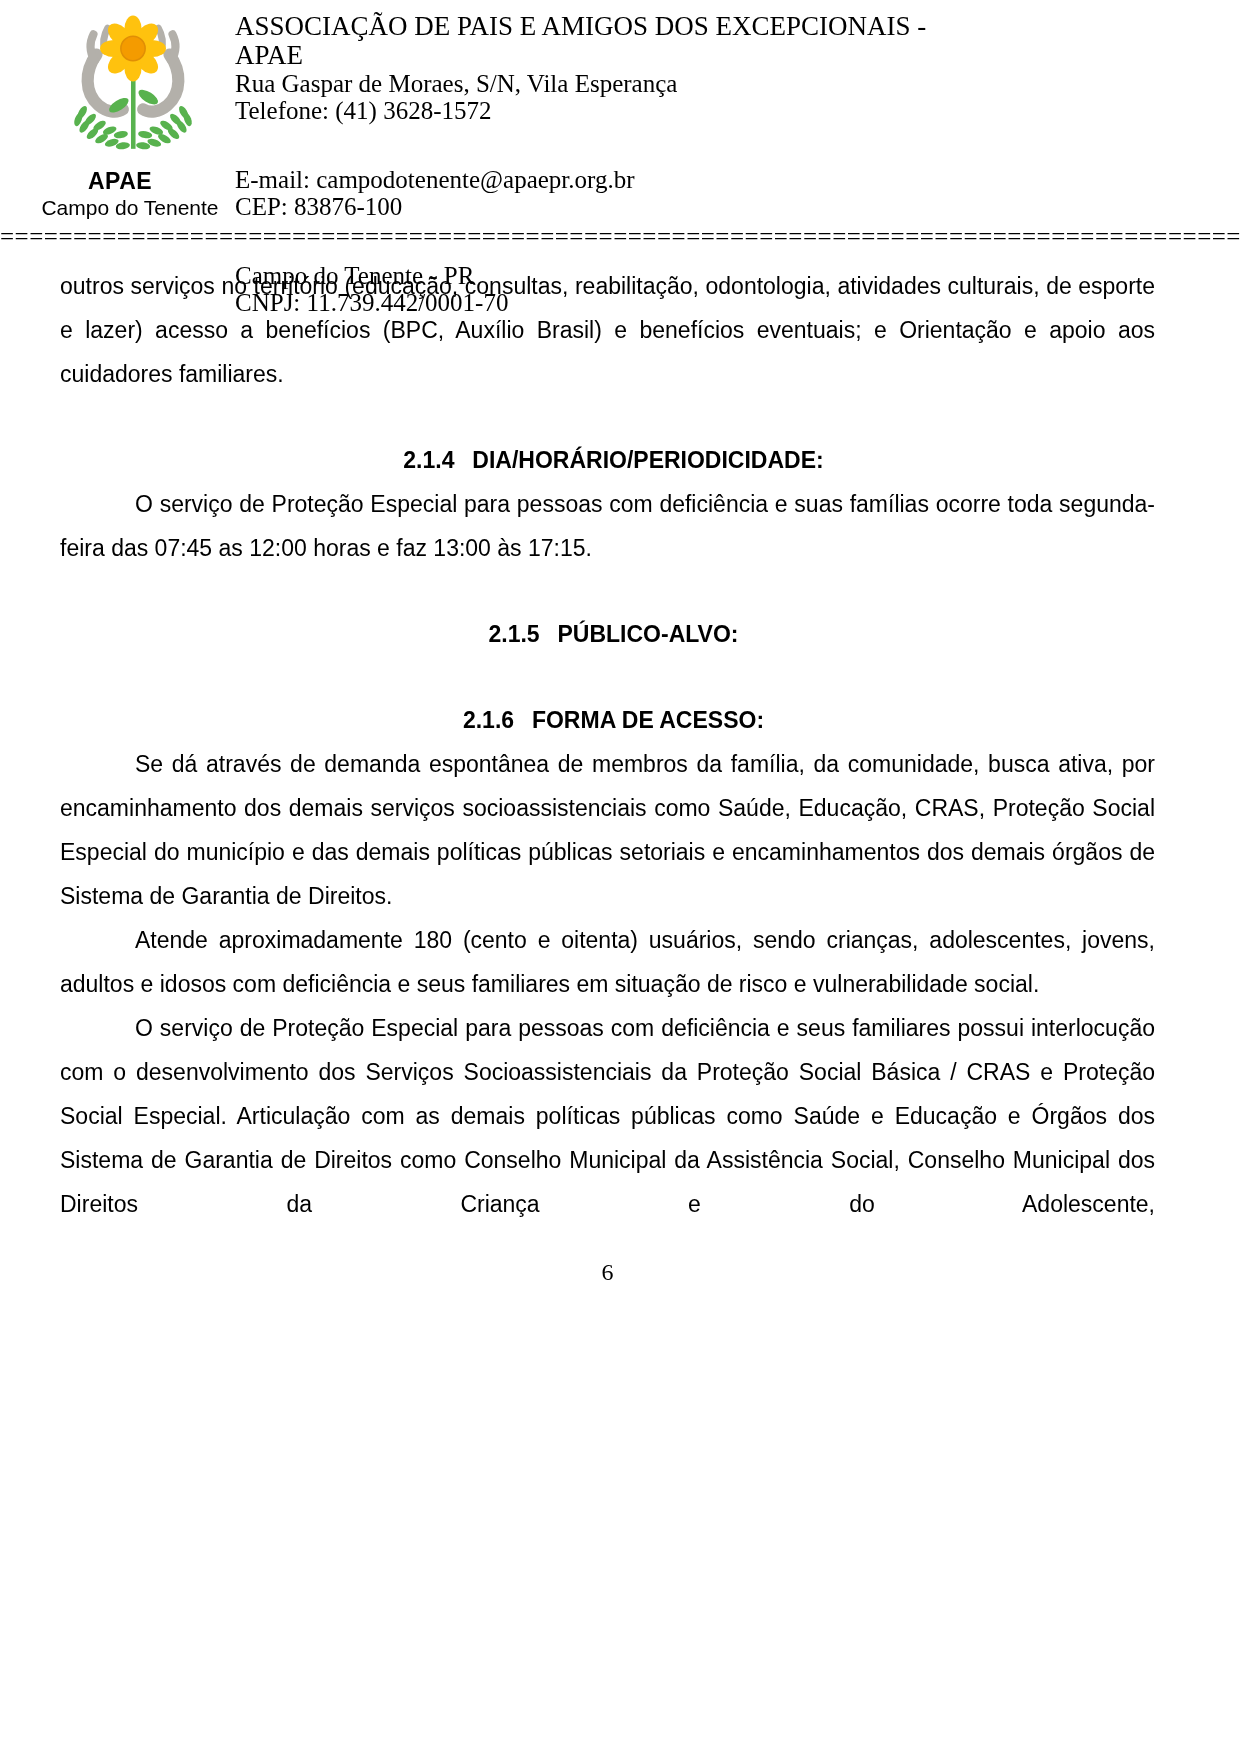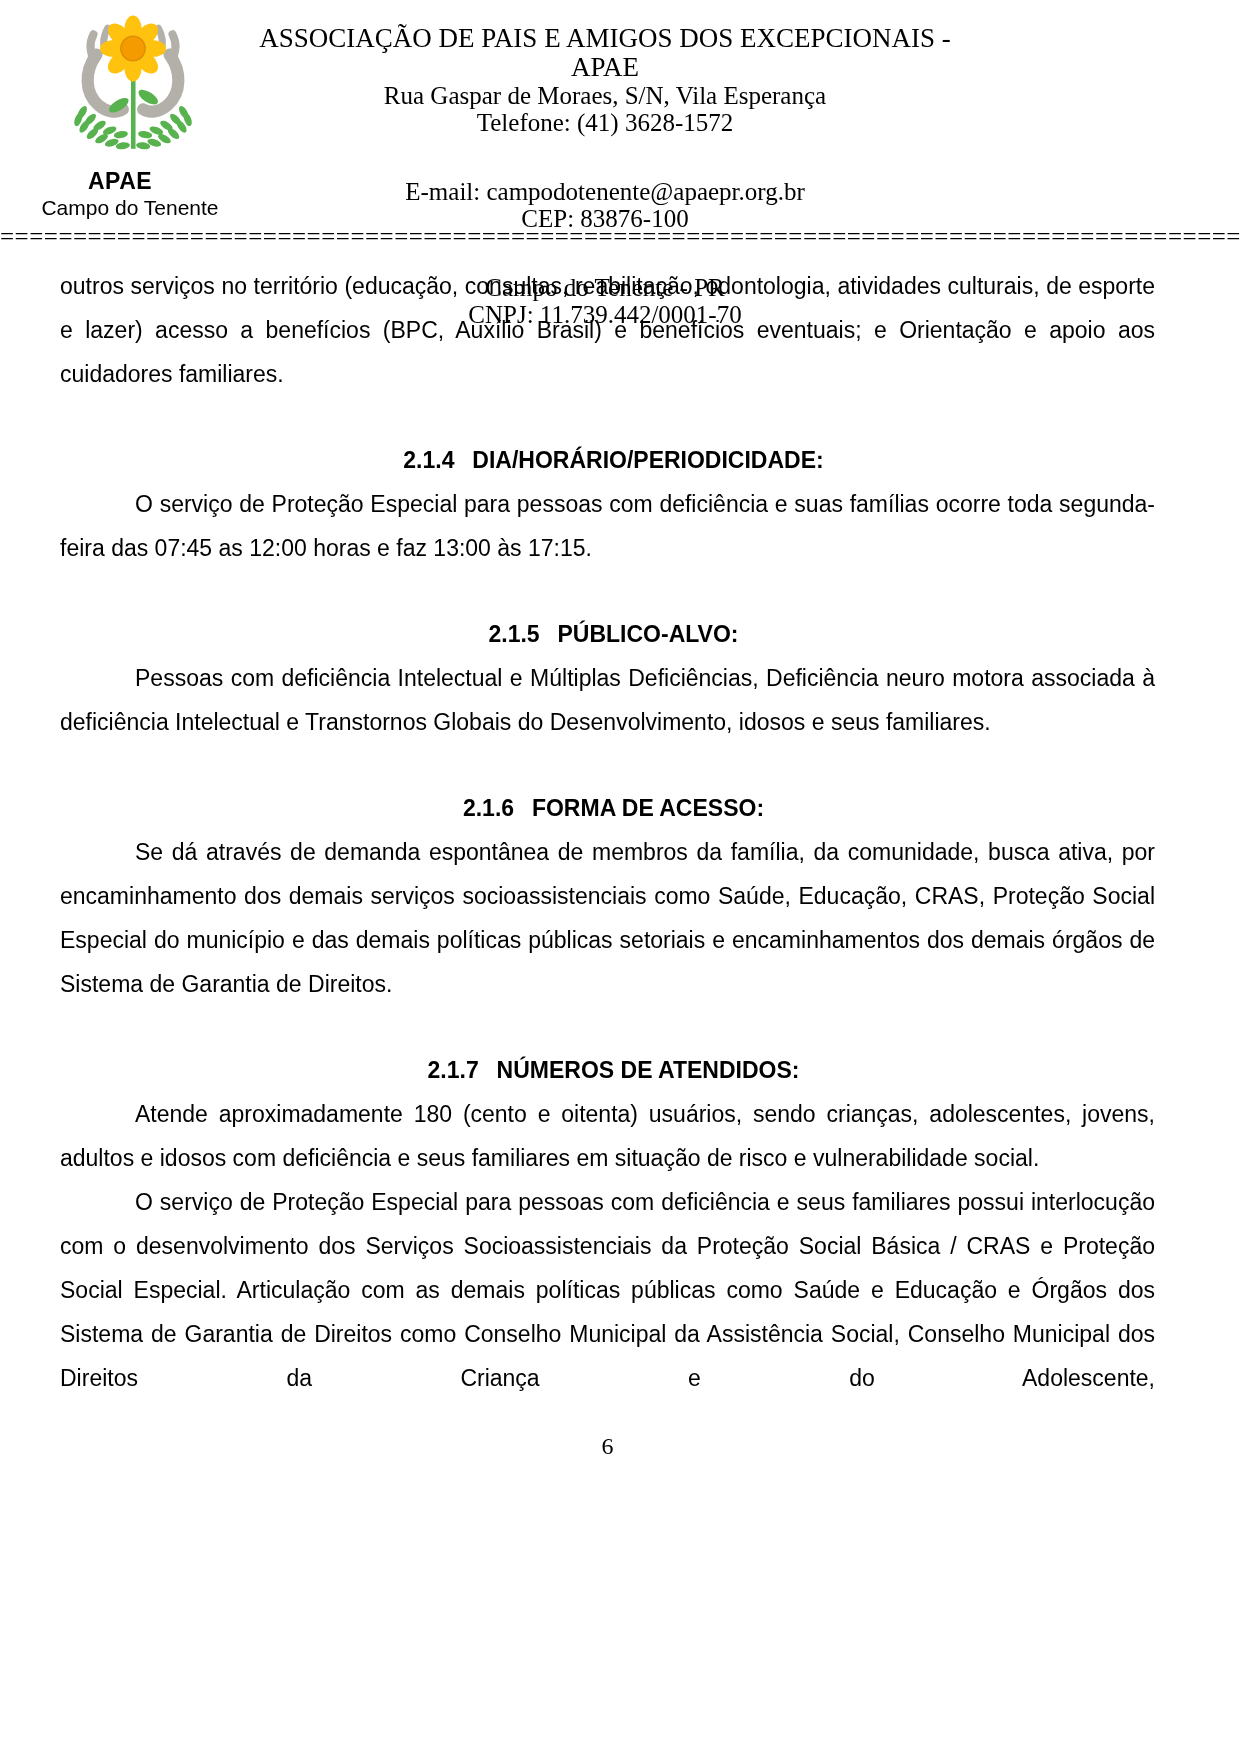--- a/index.html
+++ b/index.html
@@ -11,21 +11,21 @@
   }
   .page{width:1241px;height:1754px;position:relative;}
 
   
   .header{position:relative;height:228px;}
   .logo{position:absolute;left:62px;top:10px;}
   .logo-caption{position:absolute;left:30px;top:168px;width:180px;text-align:center;
     font-weight:bold;font-size:23px;letter-spacing:.5px;}
   .logo-subcaption{position:absolute;left:30px;top:196px;width:200px;text-align:center;
     font-size:21px;}
-  .org-block{position:absolute;left:235px;top:24px;width:740px;text-align:center;
+  .org-block{position:absolute;left:235px;top:12px;width:740px;text-align:left;
     font-family:"Liberation Serif", serif;}
   .org-line1{font-size:27px;line-height:29px;}
   .org-line{font-size:25px;line-height:27px;}
   .org-pair{display:flex;justify-content:center;gap:42px;flex-direction:column;}
   .maintainer{position:absolute;left:360px;top:198px;font-size:21px;}
 
   .divider{
     height:20px;line-height:18px;overflow:hidden;white-space:nowrap;
     font-family:"Liberation Serif", serif;font-size:25px;letter-spacing:0.5px;
   }
@@ -143,32 +143,27 @@
     <div class="section-heading">
       <span class="section-number">2.1.4</span>
       <span class="section-title">DIA/HORÁRIO/PERIODICIDADE:</span>
     </div>
     <p class="para indent">O serviço de Proteção Especial para pessoas com deficiência e suas famílias ocorre toda segunda-feira das 07:45 as 12:00 horas e faz 13:00 às 17:15.</p>
 
     <div class="section-heading">
       <span class="section-number">2.1.5</span>
       <span class="section-title">PÚBLICO-ALVO:</span>
     </div>
-    <p class="para indent">Pessoas com deficiência Intelectual e Múltiplas Deficiências, Deficiência neuro motora associada à deficiência Intelectual e Transtornos Globais do Desenvolvimento, idosos e seus familiares.</p>
 
     <div class="section-heading">
       <span class="section-number">2.1.6</span>
       <span class="section-title">FORMA DE ACESSO:</span>
     </div>
     <p class="para indent">Se dá através de demanda espontânea de membros da família, da comunidade, busca ativa, por encaminhamento dos demais serviços socioassistenciais como Saúde, Educação, CRAS, Proteção Social Especial do município e das demais políticas públicas setoriais e encaminhamentos dos demais órgãos de Sistema de Garantia de Direitos.</p>
 
-    <div class="section-heading">
-      <span class="section-number">2.1.7</span>
-      <span class="section-title">NÚMEROS DE ATENDIDOS:</span>
-    </div>
     <p class="para indent">Atende aproximadamente 180 (cento e oitenta) usuários, sendo crianças, adolescentes, jovens, adultos e idosos com deficiência e seus familiares em situação de risco e vulnerabilidade social.</p>
 
     <p class="para indent cont-next">O serviço de Proteção Especial para pessoas com deficiência e seus familiares possui interlocução com o desenvolvimento dos Serviços Socioassistenciais da Proteção Social Básica / CRAS e Proteção Social Especial. Articulação com as demais políticas públicas como Saúde e Educação e Órgãos dos Sistema de Garantia de Direitos como Conselho Municipal da Assistência Social, Conselho Municipal dos Direitos da Criança e do Adolescente,</p>
 
     <div class="page-number">6</div>
   </div>
 
 </div>
 
 </body></html>

